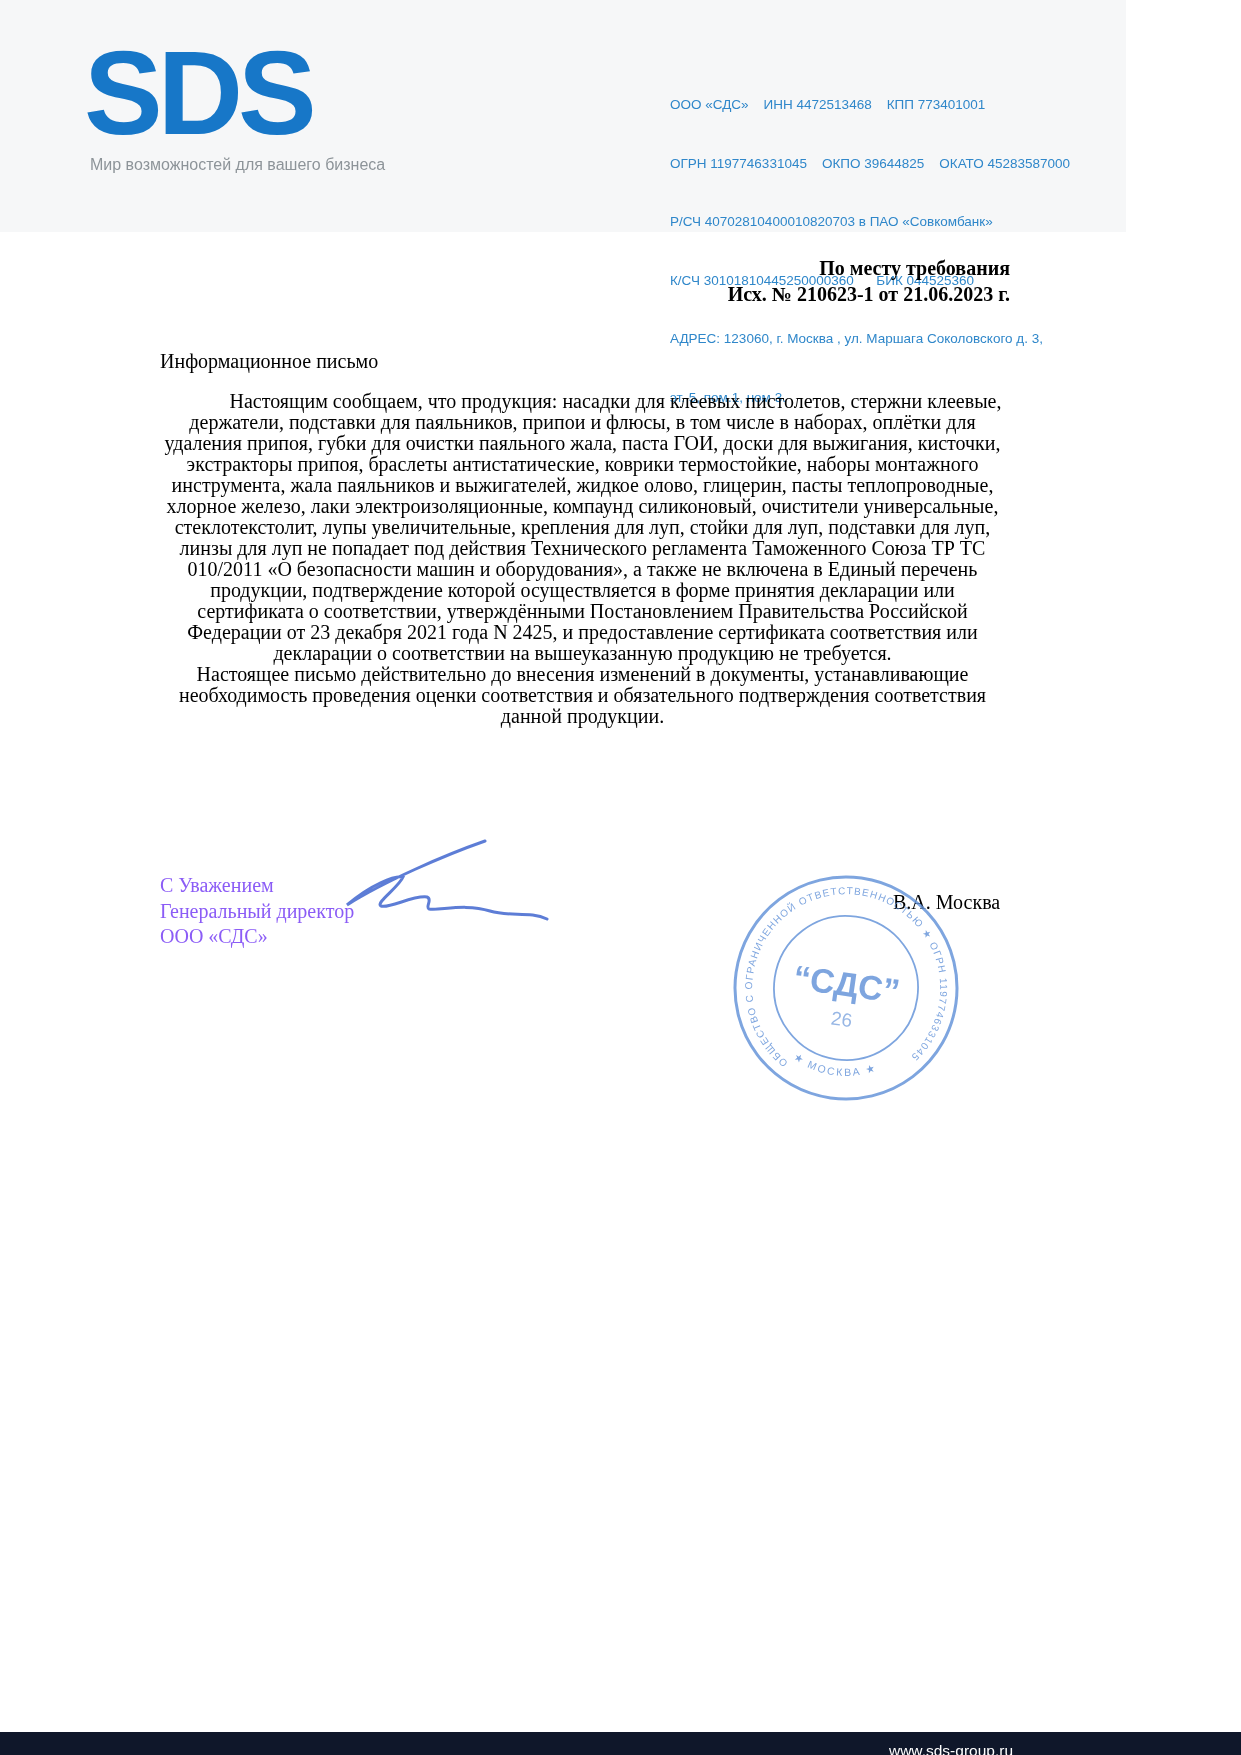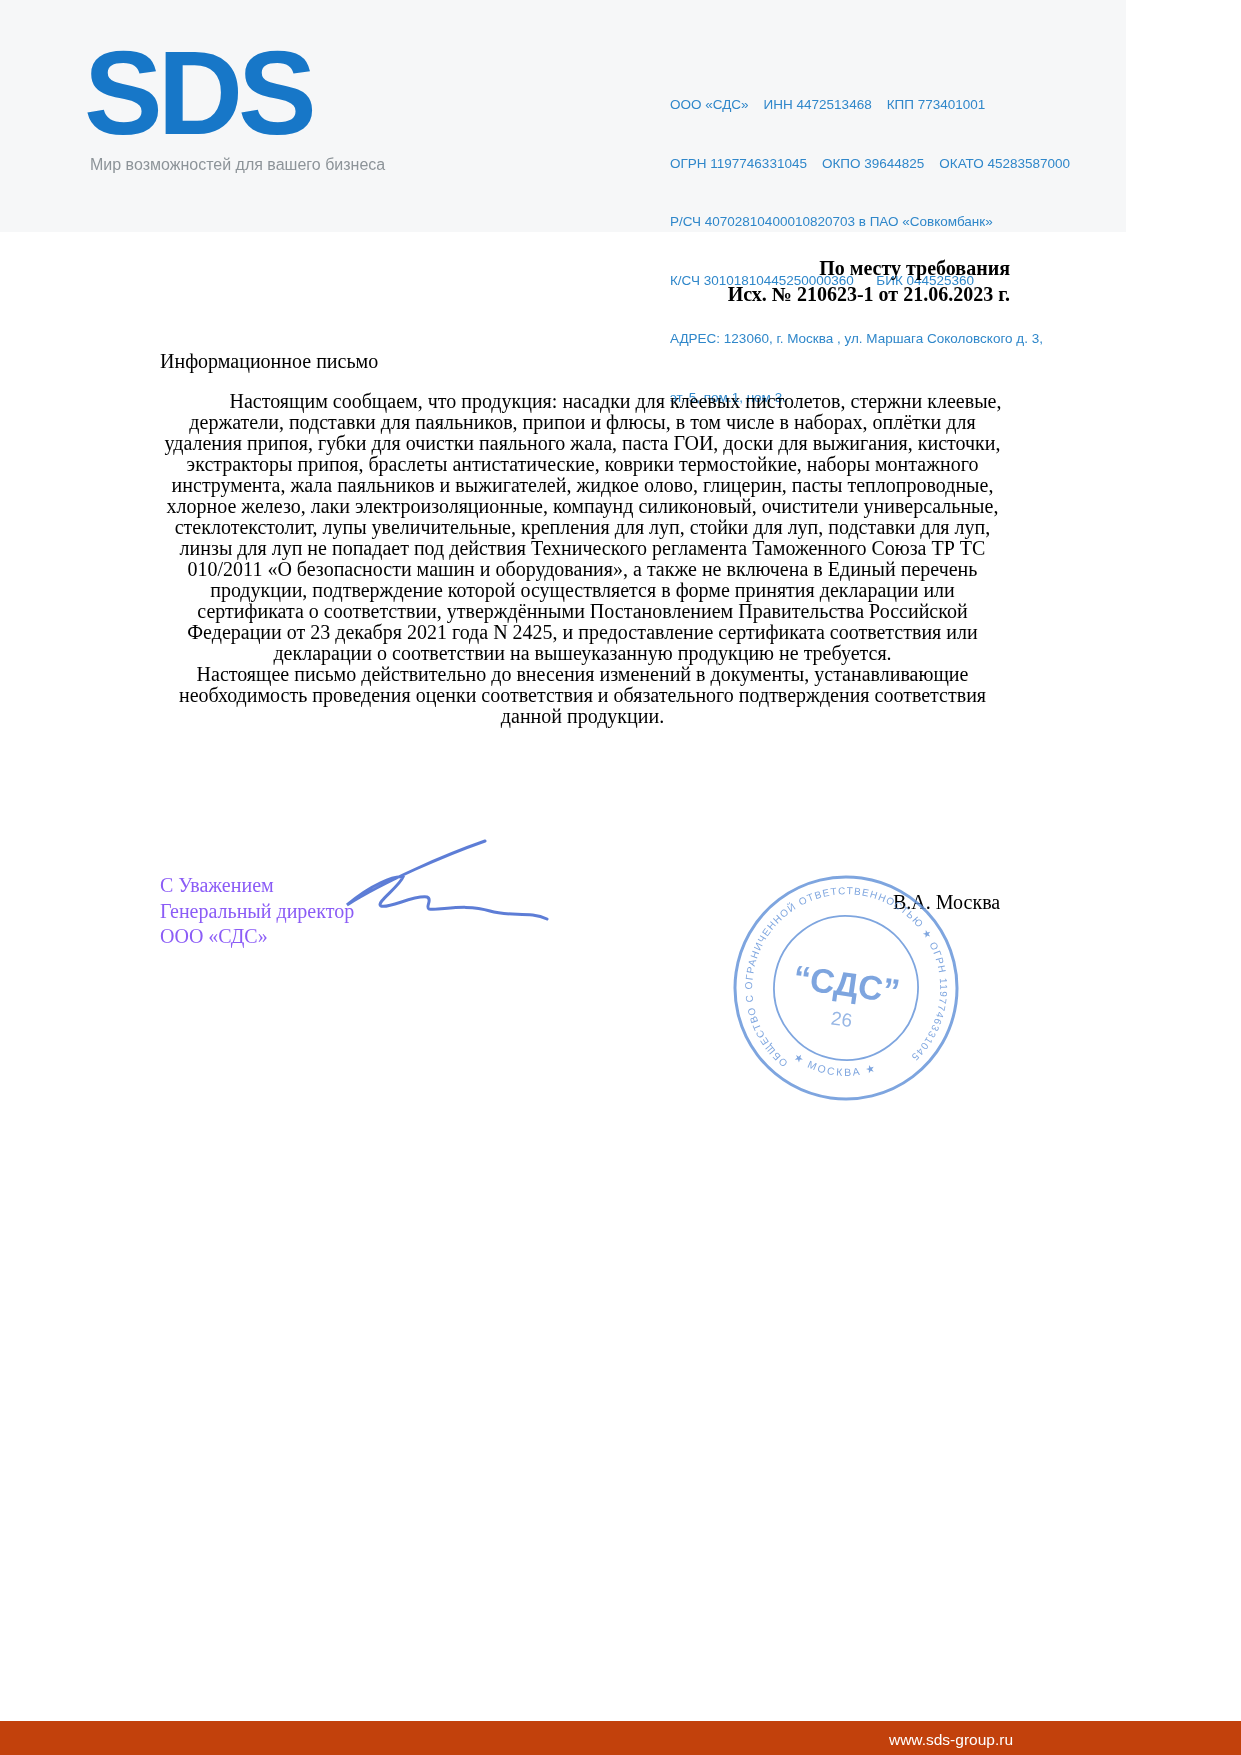--- a/index.html
+++ b/index.html
@@ -47,22 +47,22 @@
   }
   .sig-name {
     position:absolute; top:891px; left:893px; font-size:20px; color:#000;
   }
   .sig-svg { position:absolute; left:315px; top:833px; }
   .stamp {
     position:absolute; left:728px; top:870px; width:236px; height:236px;
     opacity:0.82; transform:rotate(8deg);
   }
   .footer {
-    position:absolute; bottom:0; left:0; width:1241px; height:34px;
-    background:#c2410c;
+    position:absolute; bottom:0; left:0; width:1241px; height:23px;
+    background:#0f172a;
     text-decoration:underline;
   }
   .footer-url {
     position:absolute; right:228px; top:0; line-height:38px;
     color:#ffffff; font-family:"Liberation Sans", sans-serif;
     font-size:15.5px; text-decoration:none; cursor:pointer;
   }
   .stamp text { font-family:"Liberation Sans", sans-serif; }
 </style>
 </head>

